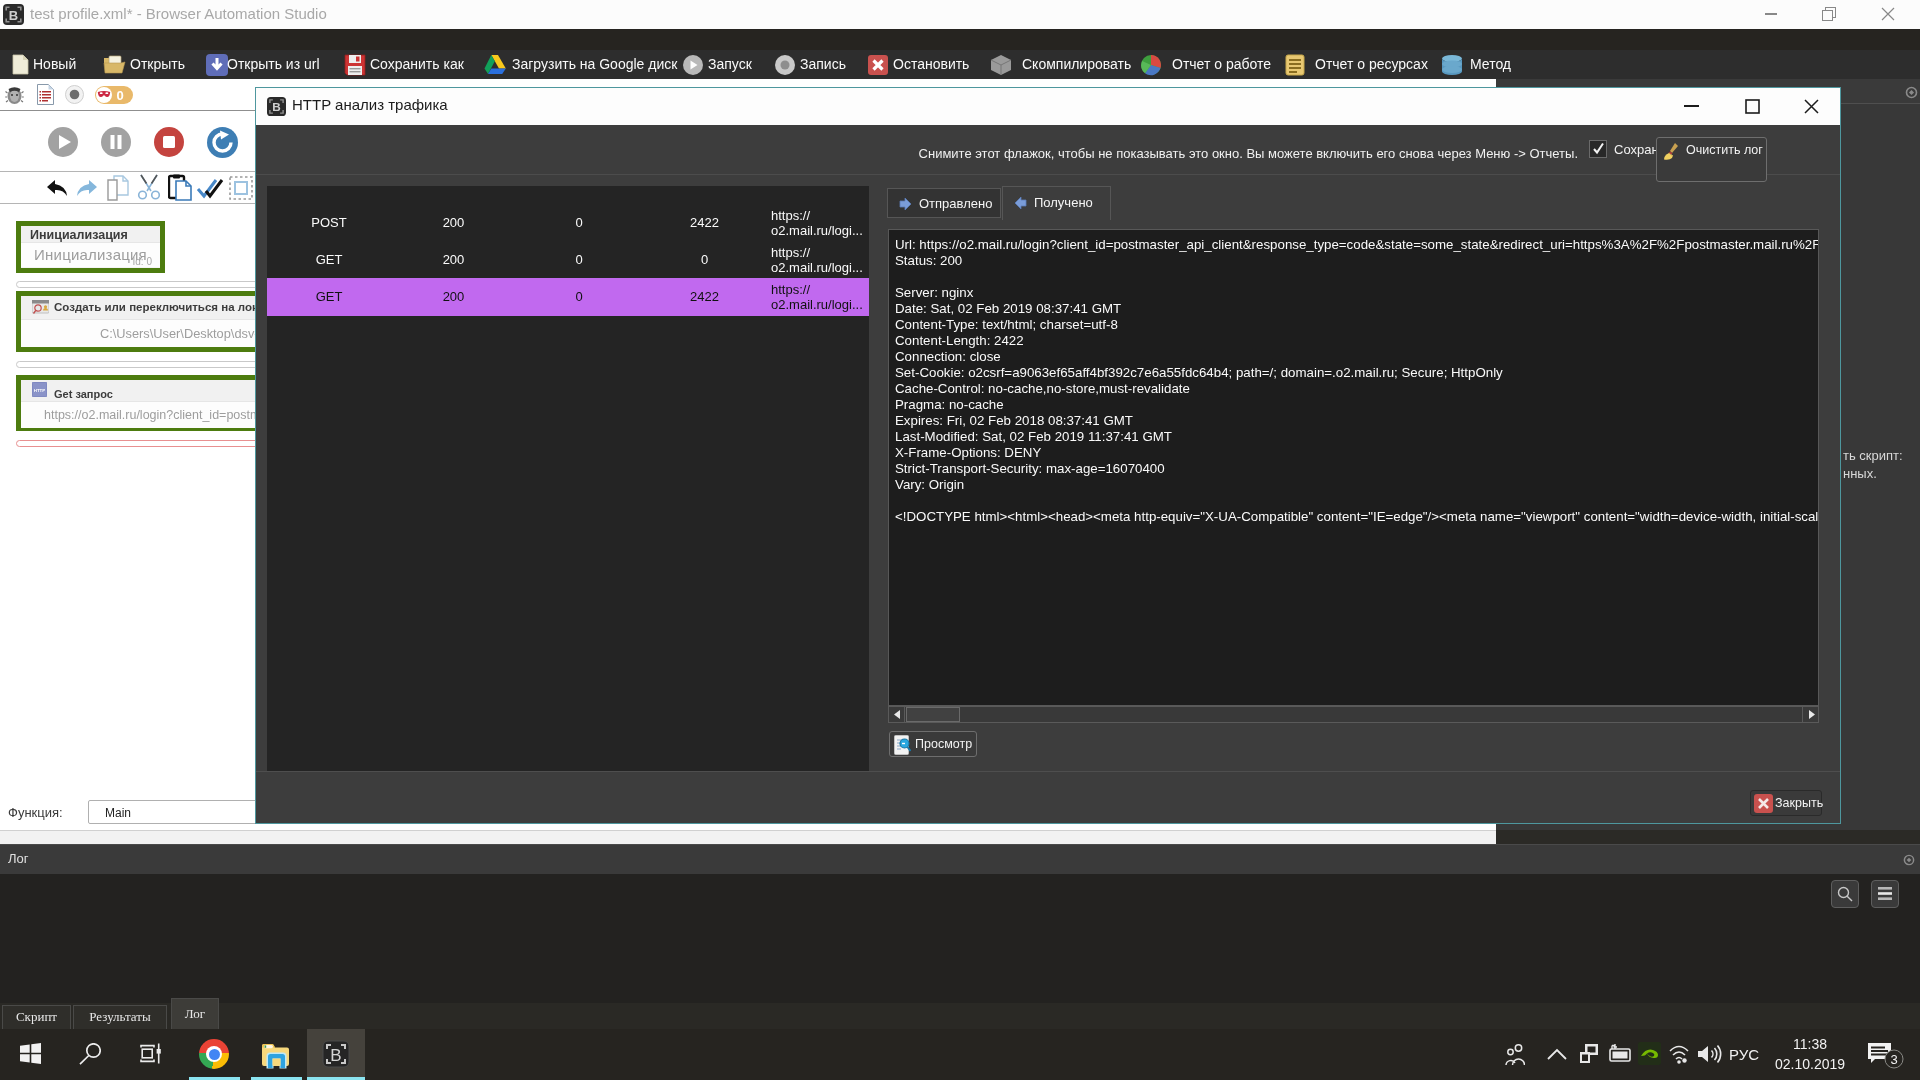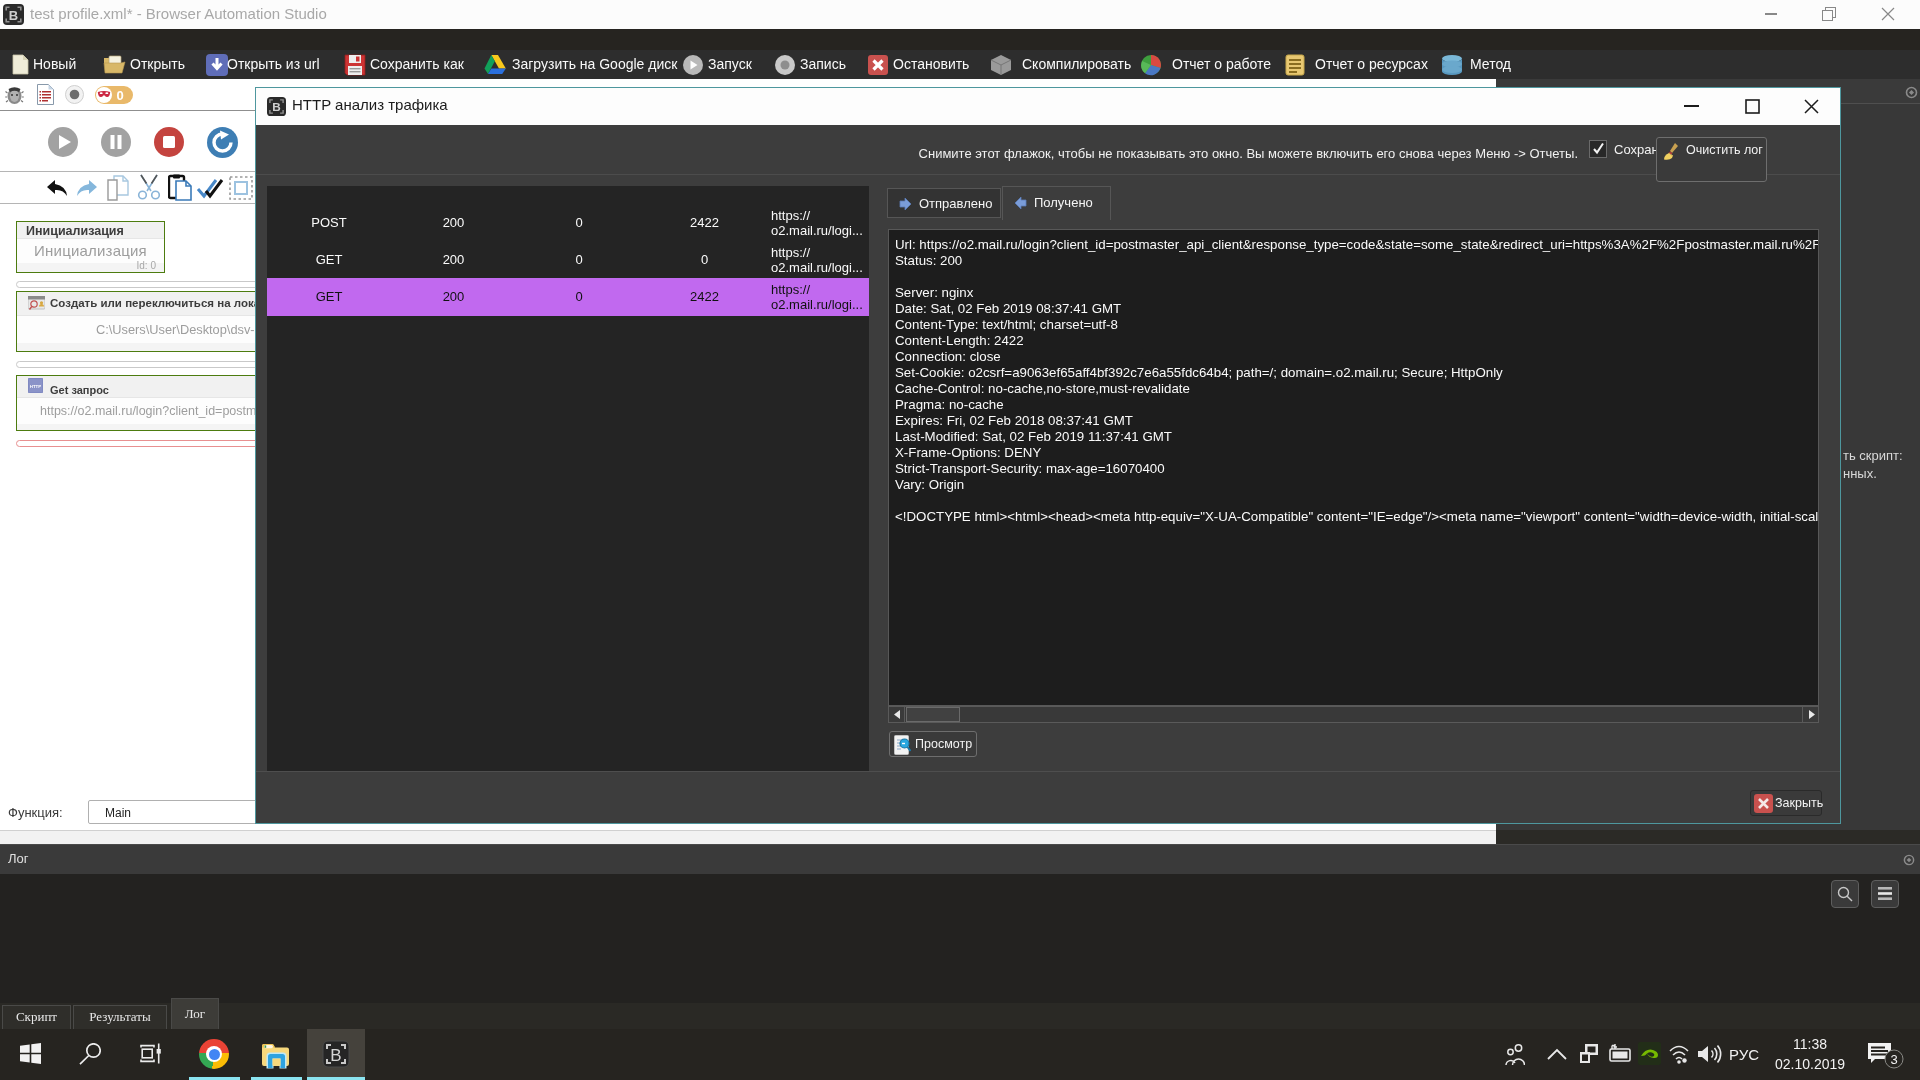--- a/index.html
+++ b/index.html
@@ -12,21 +12,21 @@
 #titletext { left:30px; top:5px; font-size:15px; color:#a8a8a8; }
 .winctl { top:13px; height:2px; }
 #menubar { left:0; top:29px; width:1920px; height:21px; background:#2d2d2d; border-bottom:1px solid #404040; }
 .menuitem { position:absolute; top:3px; font-size:13px; color:#f2f2f2; }
 #toolbar { left:0; top:50px; width:1920px; height:29px; background:#2d2d2d; }
 .tbtxt { position:absolute; top:6px; font-size:14px; color:#fafafa; }
 
 #scriptpane { left:0; top:79px; width:1496px; height:765px; background:#ffffff; }
 .hline { position:absolute; left:0; width:1496px; height:1px; background:#9a9a9a; }
 
-.card { position:absolute; background:#f4f4f4; border:1px solid #4d7c0f;padding-left:24px; }
+.card { position:absolute; background:#f4f4f4; border:5px solid #4d7c0f;padding-left:24px; }
 .cardhead { position:absolute; left:0; top:0; right:0; height:22px; background:#f1f1f1; border-bottom:1px solid #e6e6e6; }
 .cardtitle { position:absolute; font-size:13px; font-weight:bold; color:#3c3c3c; white-space:nowrap; }
 .cardbody { position:absolute; background:#fdfdfd; left:0; right:0; }
 .cardtext { color:#9d9d9d; font-size:14px; white-space:nowrap; }
 .pill { position:absolute; height:7px; background:#fff; border:1px solid #c9c9c9; border-radius:4px; }
 
 #sidebar { left:1496px; top:79px; width:424px; height:765px; background:#383838; }
 
 #botscroll { left:0; top:830px; width:1496px; height:14px; background:#f2f2f2; border-top:1px solid #d0d0d0; }
 #botright { left:1496px; top:830px; width:424px; height:14px; background:#2b2a26; }

